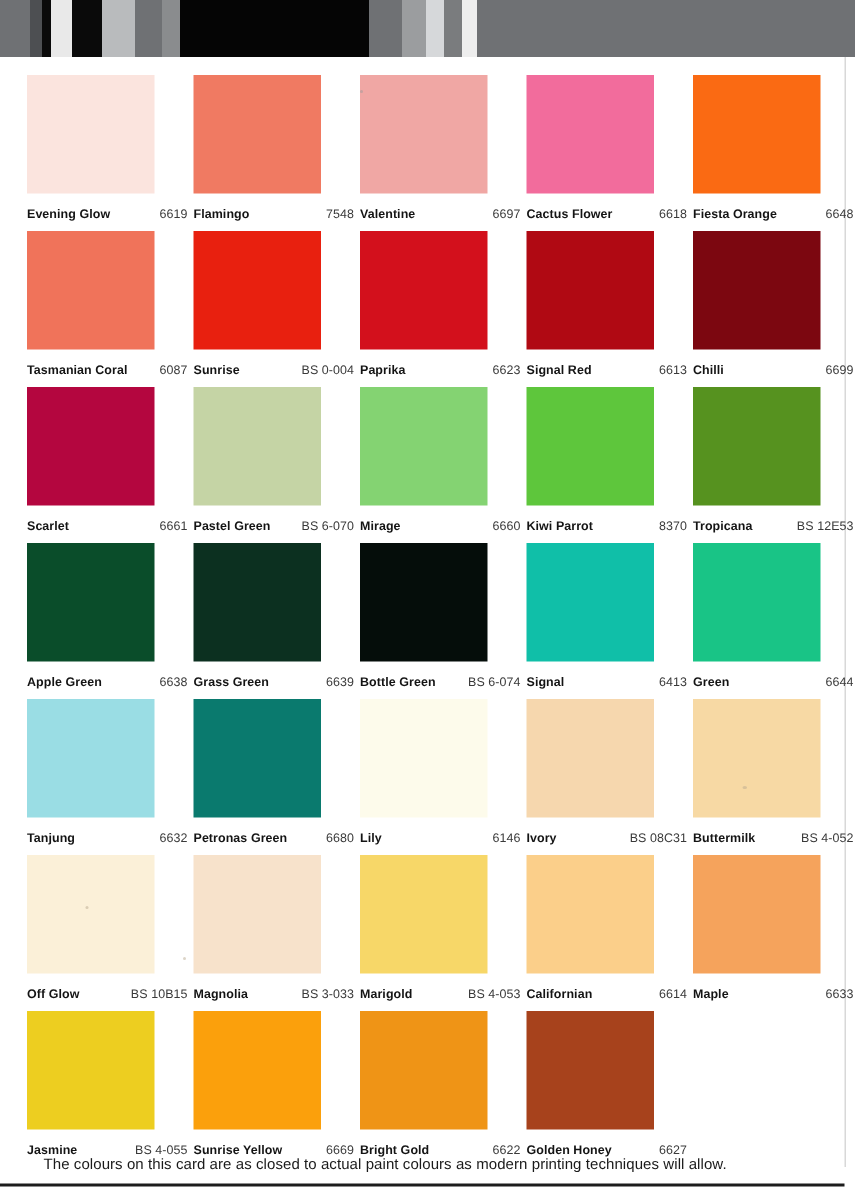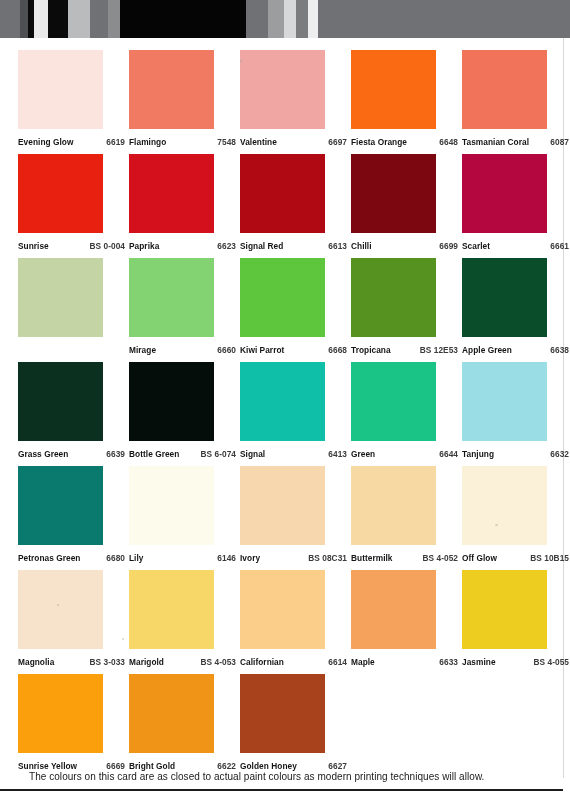--- a/index.html
+++ b/index.html
@@ -80,21 +80,21 @@
   .swatch-name {
     font-size: 8.3px;
     font-weight: bold;
     color: #141414;
     letter-spacing: 0.05px;
   }
   .swatch-code {
     position: absolute;
     right: 0;
     font-size: 8.3px;
-    font-weight: bold;
+    font-weight: normal;
     color: #3a3a3a;
     letter-spacing: 0.05px;
   }
 
   
   #footer-note {
     position: absolute;
     left: 29px;
     top: 733px;
     font-size: 10px;
@@ -159,20 +159,27 @@
         </div>
       </div>
       <div class="swatch-cell">
         <div class="swatch-chip" style="background: rgb(240, 167, 164);"></div>
         <div class="swatch-meta">
           <span class="swatch-name">Valentine</span>
           <span class="swatch-code">6697</span>
         </div>
       </div>
       <div class="swatch-cell">
+        <div class="swatch-chip" style="background: rgb(242, 108, 156);"></div>
+        <div class="swatch-meta">
+          <span class="swatch-name">Cactus Flower</span>
+          <span class="swatch-code">6618</span>
+        </div>
+      </div>
+      <div class="swatch-cell">
         <div class="swatch-chip" style="background: rgb(250, 106, 19);"></div>
         <div class="swatch-meta">
           <span class="swatch-name">Fiesta Orange</span>
           <span class="swatch-code">6648</span>
         </div>
       </div>
       <div class="swatch-cell">
         <div class="swatch-chip" style="background: rgb(240, 115, 90);"></div>
         <div class="swatch-meta">
           <span class="swatch-name">Tasmanian Coral</span>
@@ -209,33 +216,37 @@
       </div>
       <div class="swatch-cell">
         <div class="swatch-chip" style="background: rgb(180, 6, 63);"></div>
         <div class="swatch-meta">
           <span class="swatch-name">Scarlet</span>
           <span class="swatch-code">6661</span>
         </div>
       </div>
       <div class="swatch-cell">
         <div class="swatch-chip" style="background: rgb(197, 212, 165);"></div>
+        <div class="swatch-meta">
+          <span class="swatch-name">Pastel Green</span>
+          <span class="swatch-code">BS 6-070</span>
+        </div>
       </div>
       <div class="swatch-cell">
         <div class="swatch-chip" style="background: rgb(132, 211, 114);"></div>
         <div class="swatch-meta">
           <span class="swatch-name">Mirage</span>
           <span class="swatch-code">6660</span>
         </div>
       </div>
       <div class="swatch-cell">
         <div class="swatch-chip" style="background: rgb(94, 198, 60);"></div>
         <div class="swatch-meta">
           <span class="swatch-name">Kiwi Parrot</span>
-          <span class="swatch-code">6668</span>
+          <span class="swatch-code">8370</span>
         </div>
       </div>
       <div class="swatch-cell">
         <div class="swatch-chip" style="background: rgb(86, 146, 31);"></div>
         <div class="swatch-meta">
           <span class="swatch-name">Tropicana</span>
           <span class="swatch-code">BS 12E53</span>
         </div>
       </div>
       <div class="swatch-cell">

